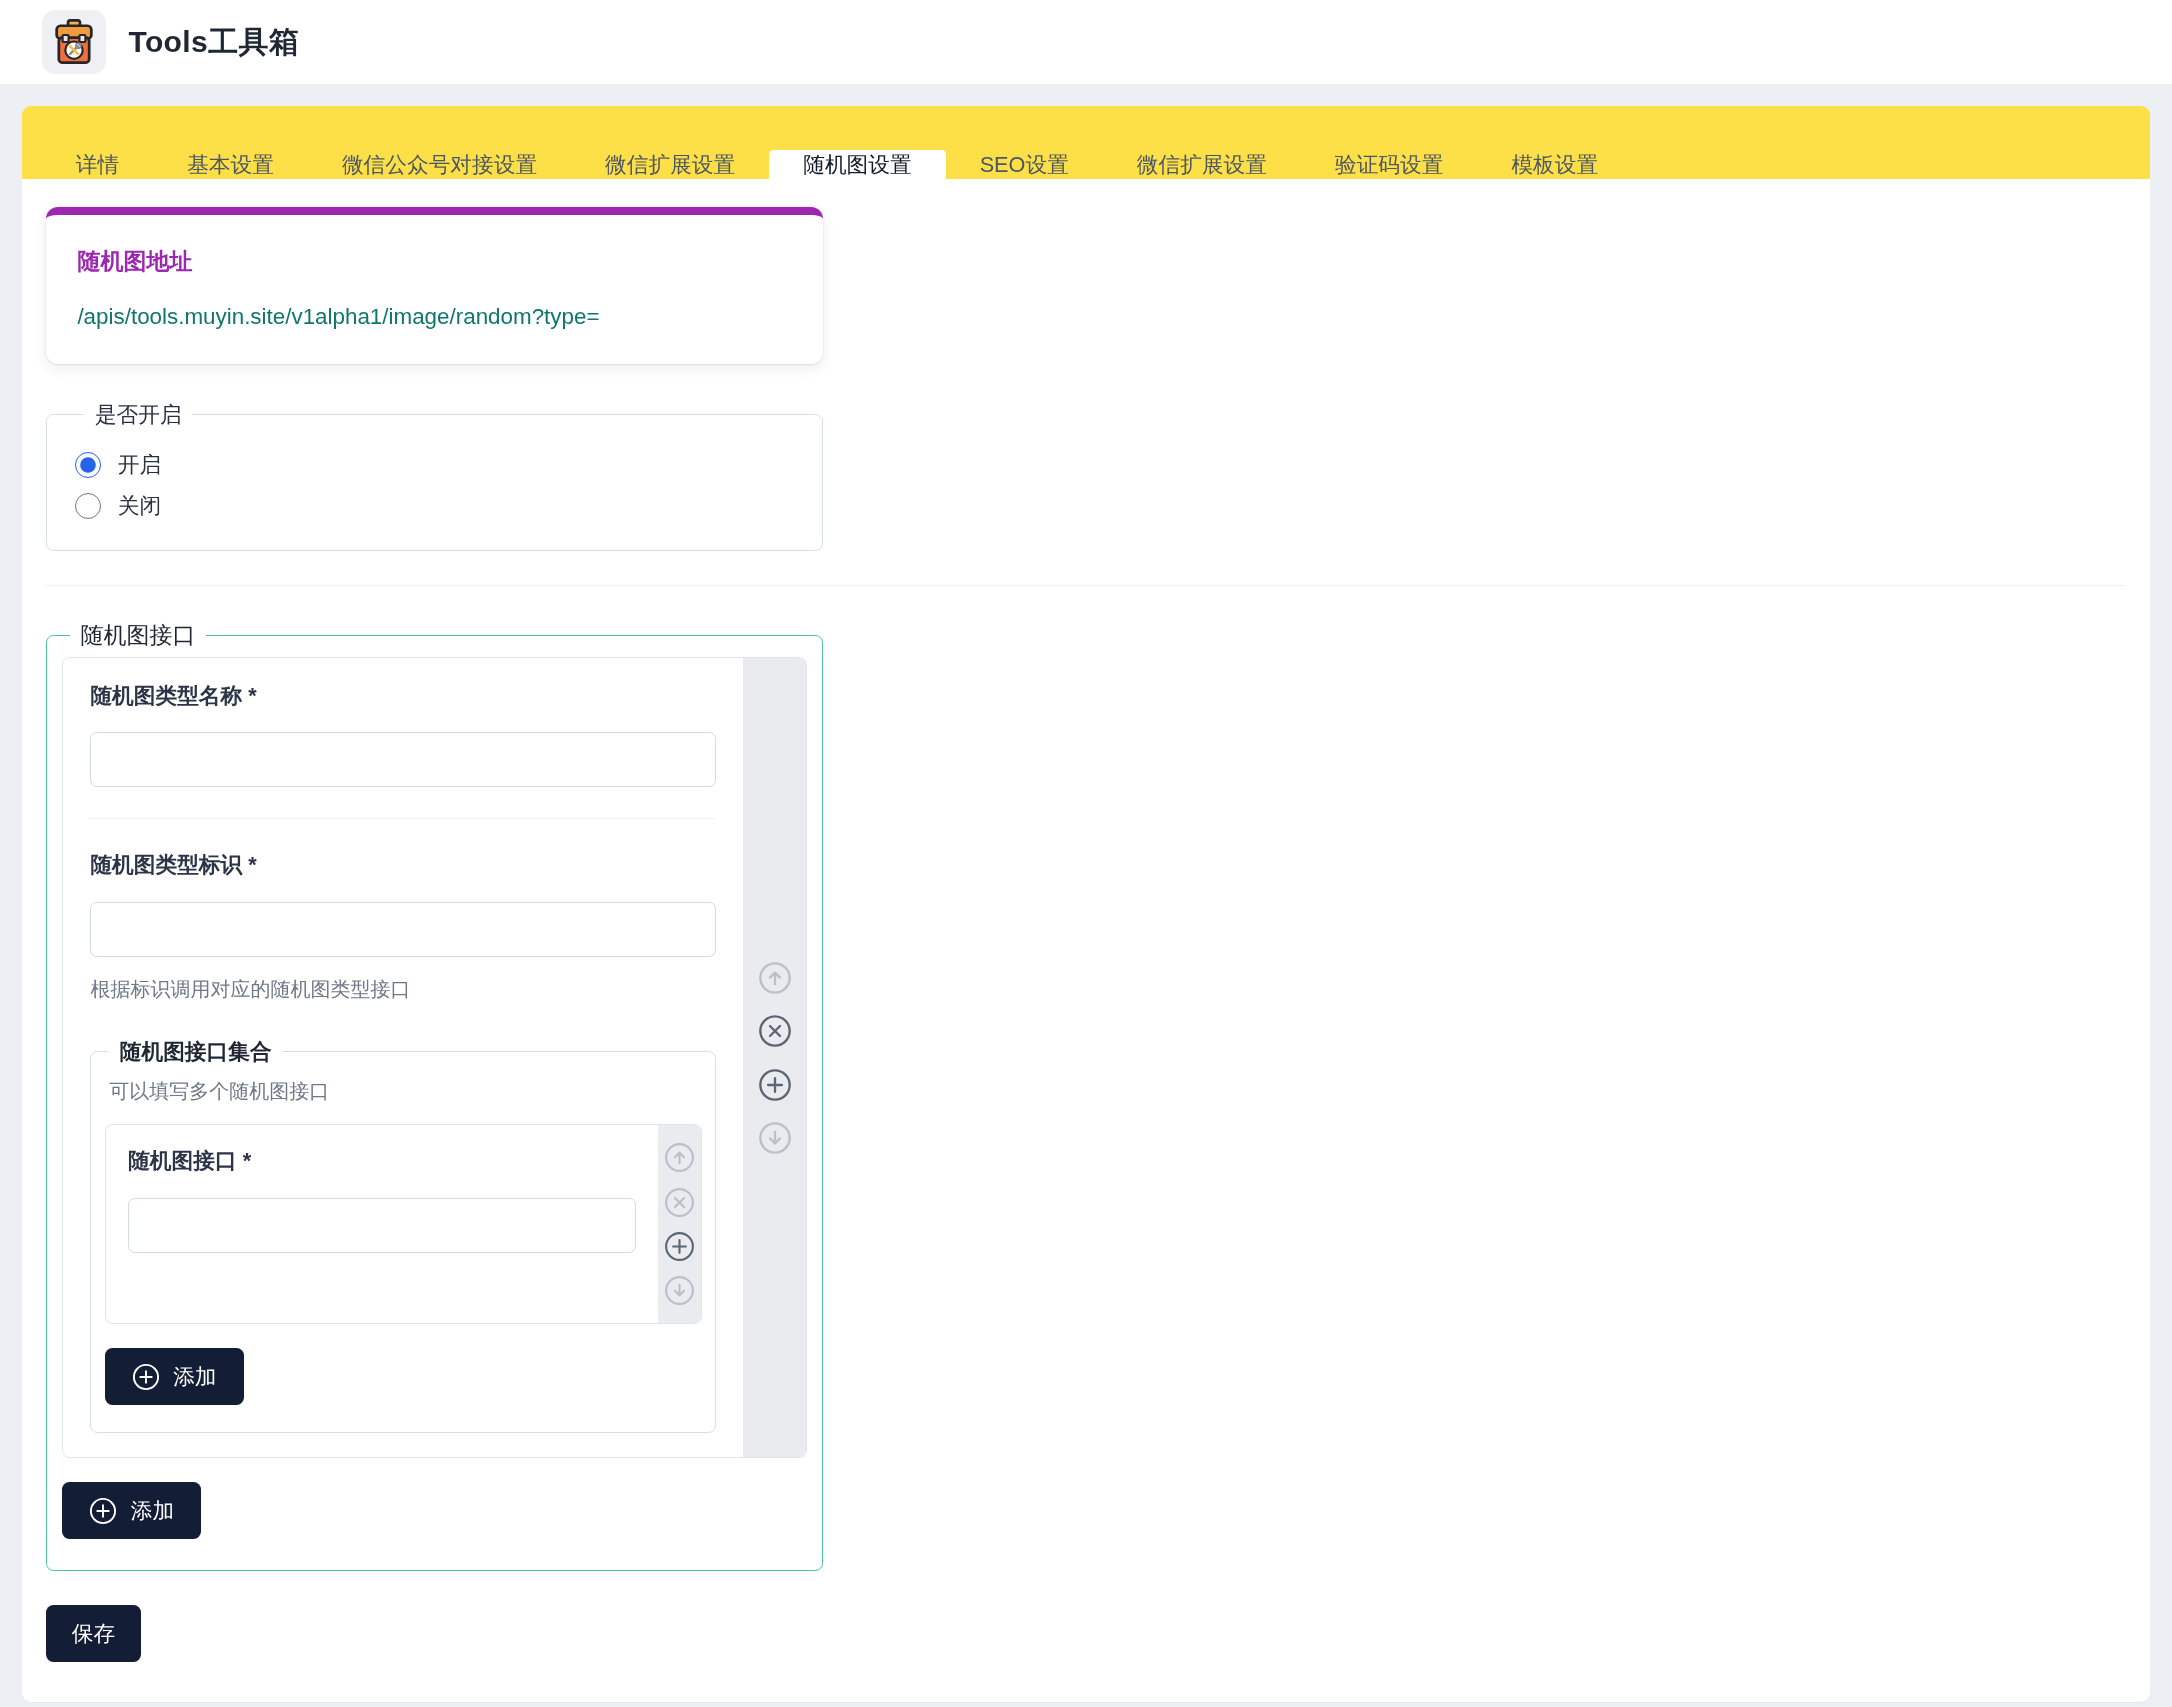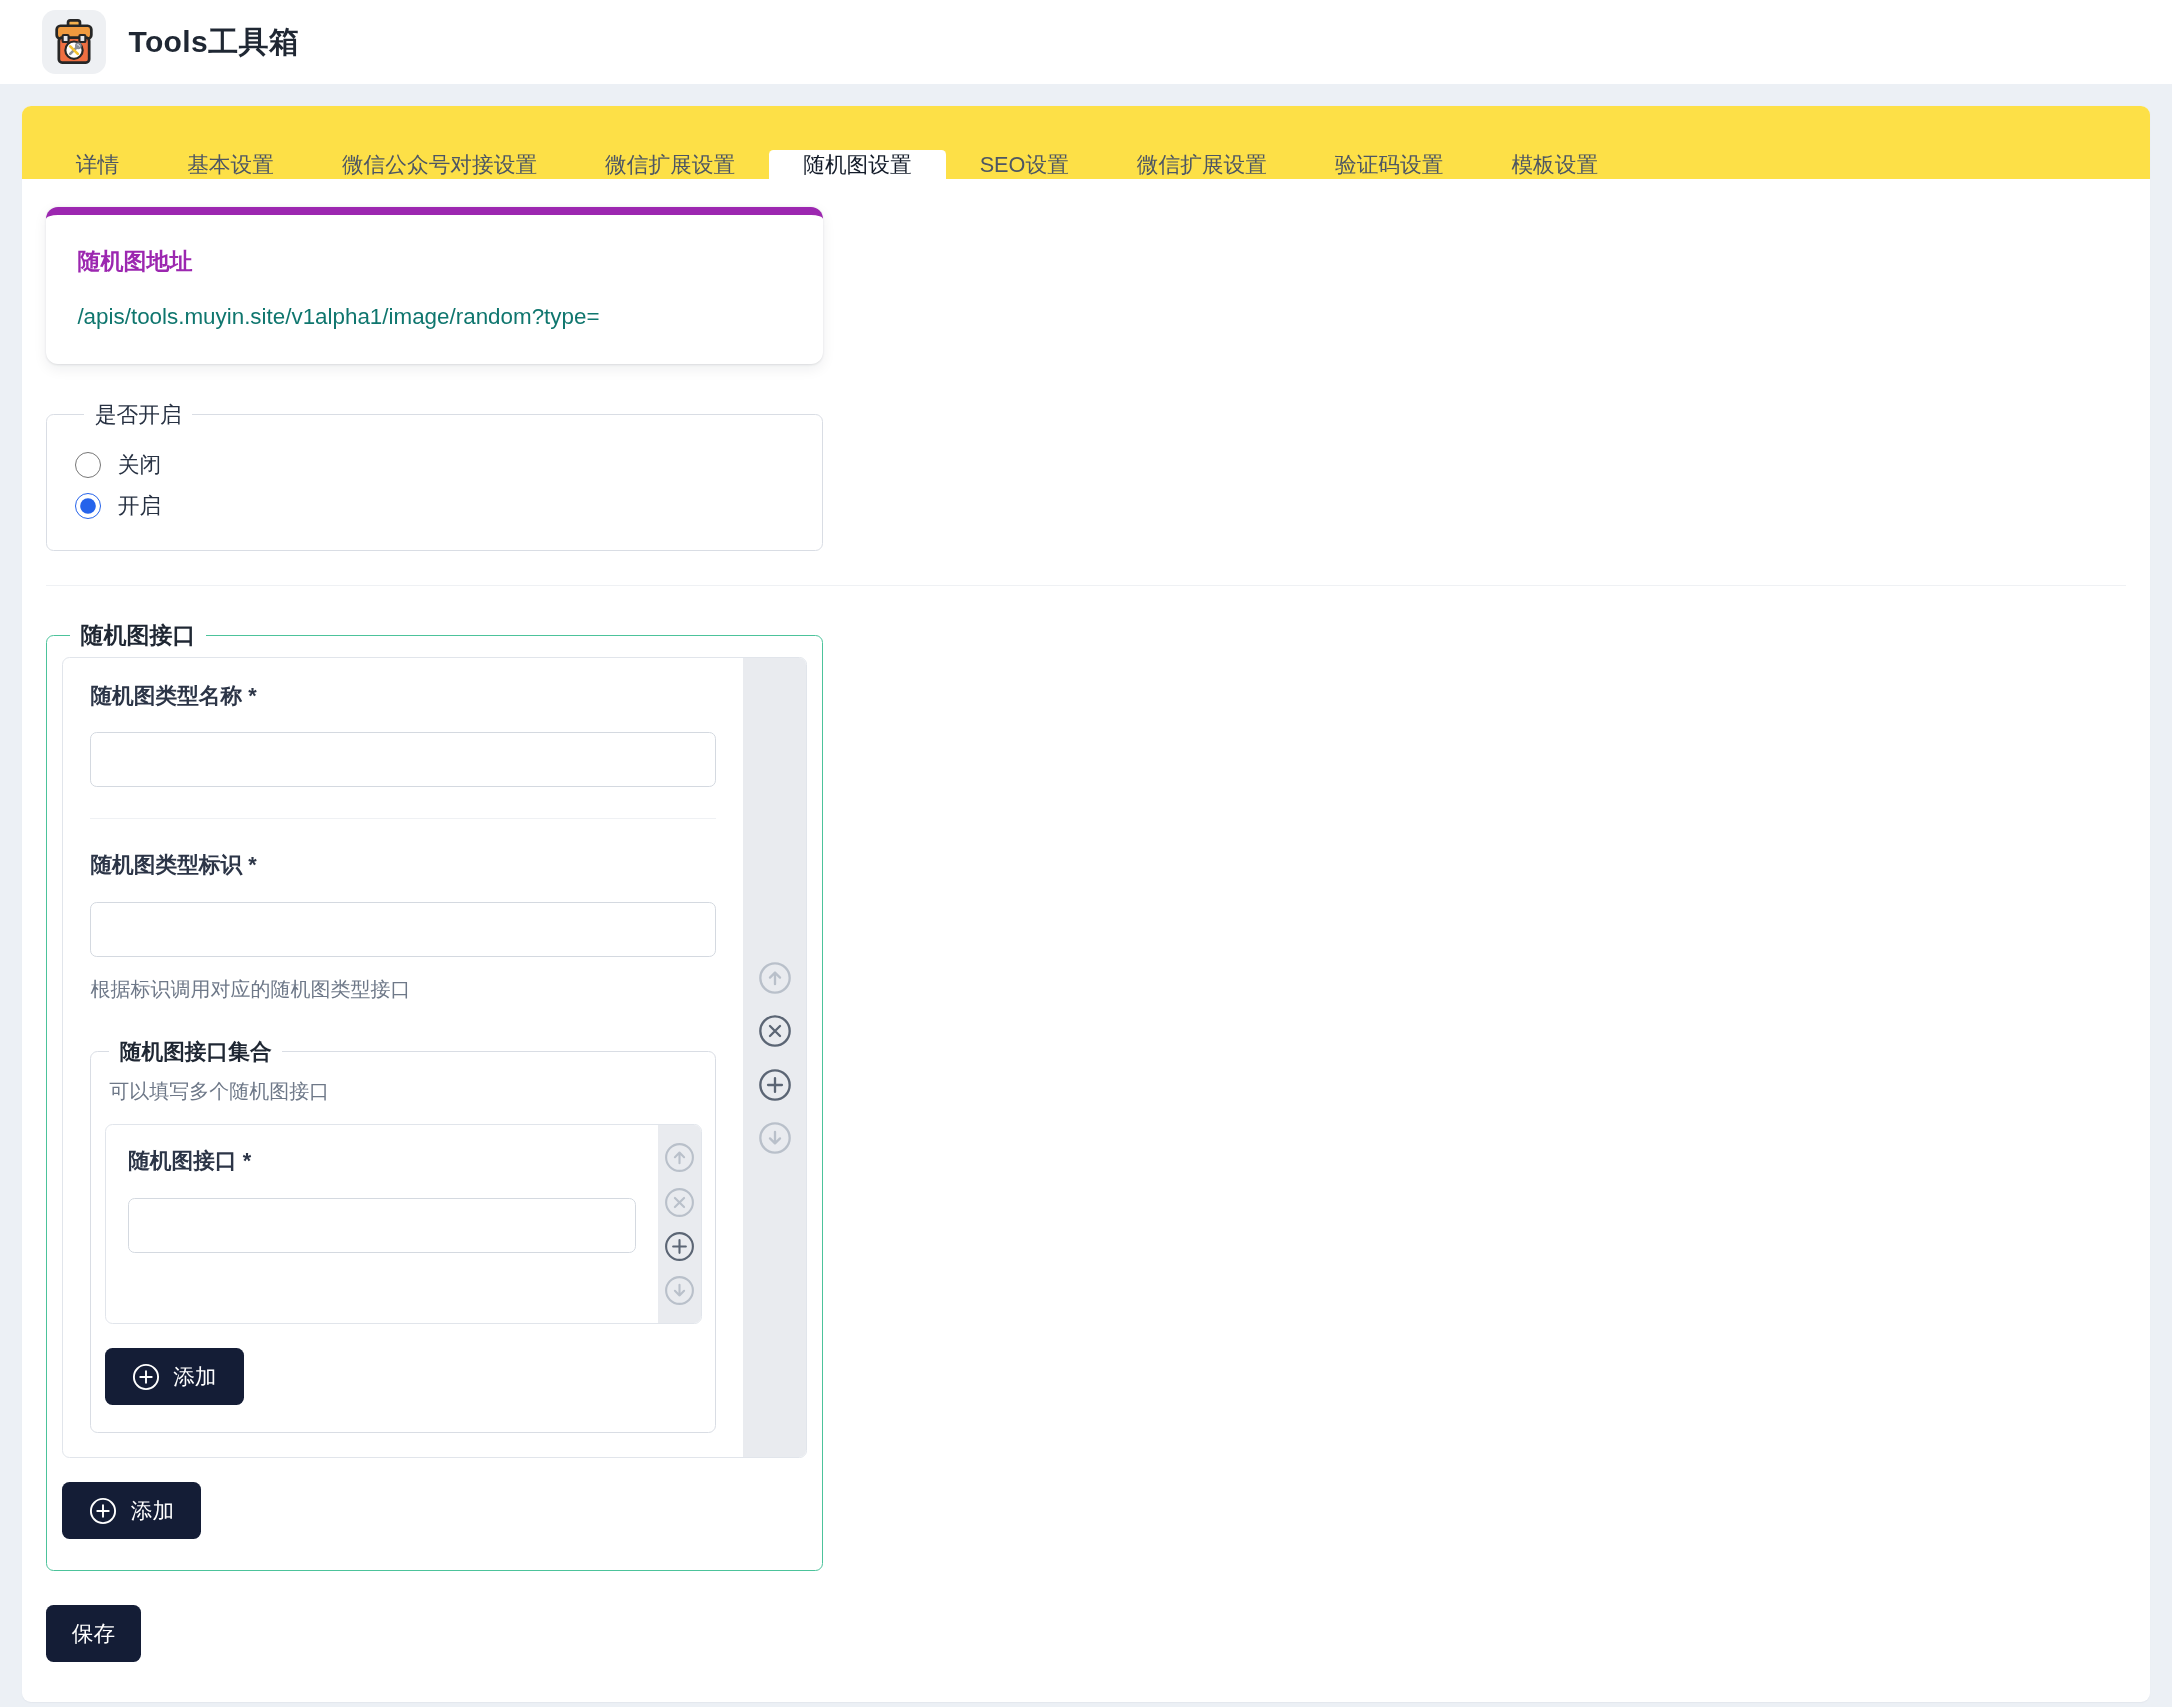--- a/index.html
+++ b/index.html
@@ -34,21 +34,21 @@
   .fs { width: 777px; border: 1.5px solid #d9dde4; border-radius: 7.5px; }
   .fs legend { padding: 0 10.5px; margin-left: 9px; }
   .fs-enable { margin-top: 36px; padding: 9px 28px 30px 28px; }
   .fs-enable legend { font-size: 21.7px; color: #273142; font-weight: 500; }
   .radio-row { display: flex; align-items: center; gap: 16.4px; margin-top: 12px; font-size: 21.7px; color: #273142; }
   .radio-row input[type="radio"] { width: 26px; height: 26px; margin: 0; accent-color: #2563eb; }
 
   .section-divider { border: none; border-top: 1.5px solid #eff1f4; margin: 34px 0; }
 
   .fs-green { border-color: #4cc39b; padding: 6px 15px 31px 15px; }
-  .fs-green > legend { font-size: 23px; font-weight: bold; color: #1f2733; margin-left: 7.5px; }
+  .fs-green > legend { font-size: 23px; font-weight: normal; color: #1f2733; margin-left: 7.5px; }
   .fs-help { font-size: 20px; color: #6e7888; margin: 7.5px 0 19.4px 4.5px; }
 
   
   .item-card { border: 1.5px solid #e1e5eb; border-radius: 7.5px; display: flex; overflow: hidden; background: #fff; }
   .item-content { flex: 1; padding: 22.4px 27px 24px 27px; min-width: 0; }
   .item-strip { background: #e9ebef; display: flex; flex-direction: column; align-items: center; justify-content: center; gap: 19.4px; }
   .strip-outer { width: 63px; }
   .strip-inner { width: 43px; gap: 13.4px; }
 
   .icon-btn { background: none; border: none; padding: 0; margin: 0; line-height: 0; color: #5b6574; cursor: pointer; }
@@ -140,26 +140,26 @@
       
       <div class="api-card">
         <h3 class="api-card-title">随机图地址</h3>
         <div class="api-card-url">/apis/tools.muyin.site/v1alpha1/image/random?type=</div>
       </div>
 
       
       <fieldset class="fs fs-enable">
         <legend>是否开启</legend>
         <label class="radio-row">
+          <input type="radio" name="enable" checked="" style="">
+          <span>开启</span>
+        </label>
+        <label class="radio-row">
           <input type="radio" name="enable" style="">
           <span>关闭</span>
-        </label>
-        <label class="radio-row">
-          <input type="radio" name="enable" checked="" style="">
-          <span>开启</span>
         </label>
       </fieldset>
 
       <hr class="section-divider">
 
       
       <fieldset class="fs fs-green">
         <legend>随机图接口</legend>
 
         

